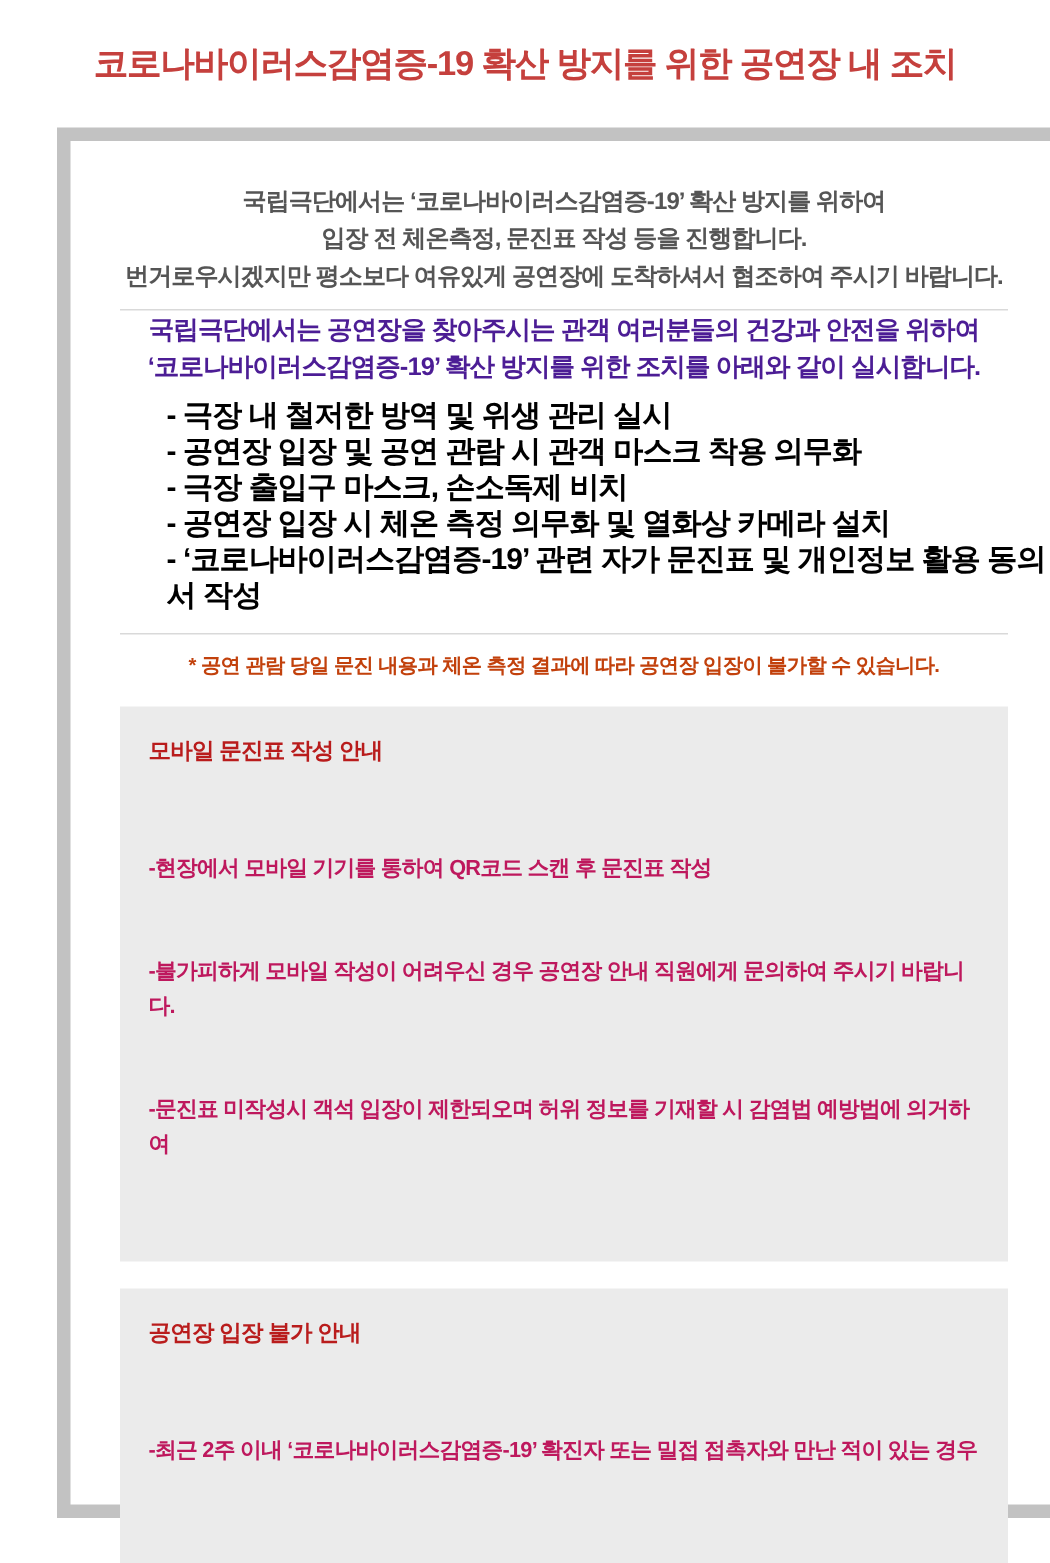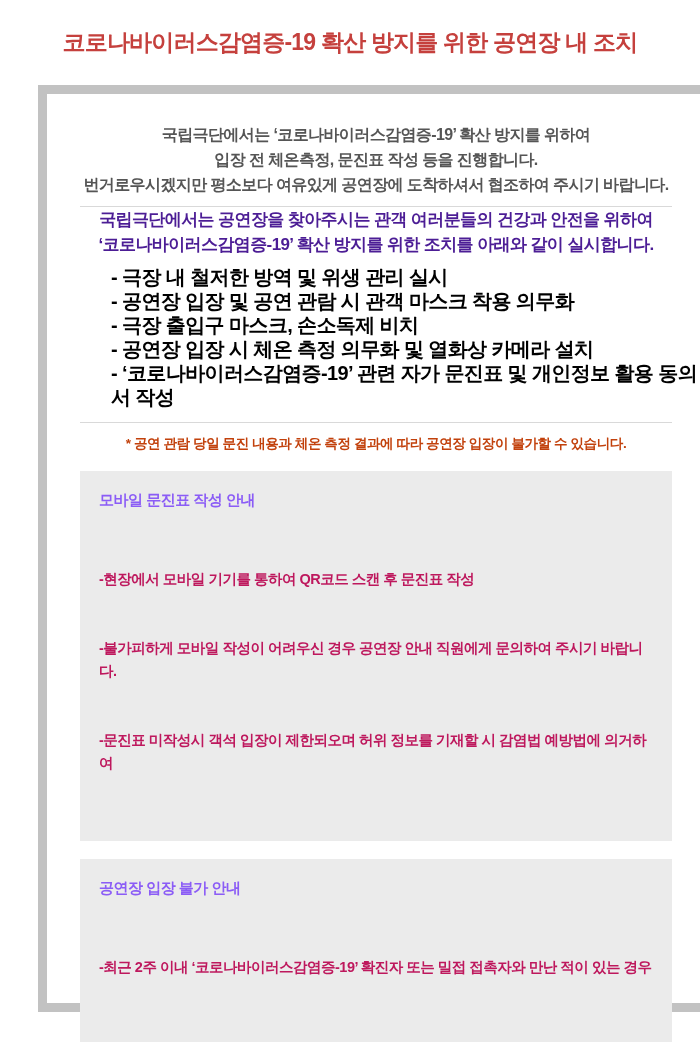--- a/index.html
+++ b/index.html
@@ -75,21 +75,21 @@
     font-size: 13.5px;
     font-weight: 700;
     letter-spacing: -0.4px;
   }
   .gray-box {
     margin: 18px 33px 0 33px;
     background: #ebebeb;
     padding: 20px 19px 20px 19px;
   }
   .box-heading {
-    color: #8b5cf6;
+    color: #b91c1c;
     font-size: 15px;
     font-weight: 800;
     letter-spacing: -0.5px;
   }
   .box-lines {
     margin-top: 12px;
     color: #be185d;
     font-size: 14.5px;
     font-weight: 700;
     line-height: 23px;

